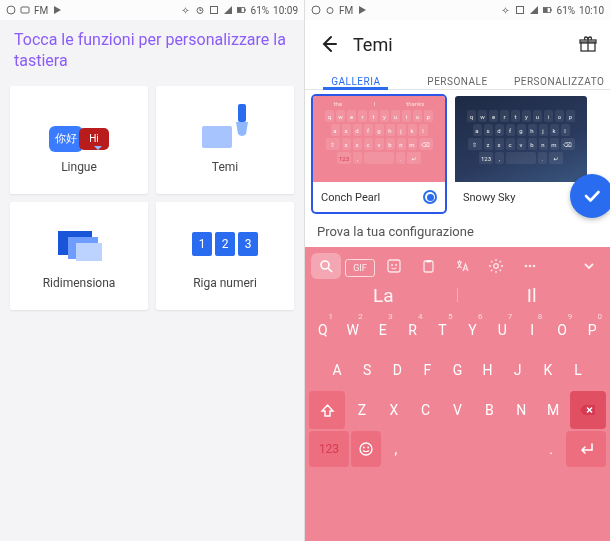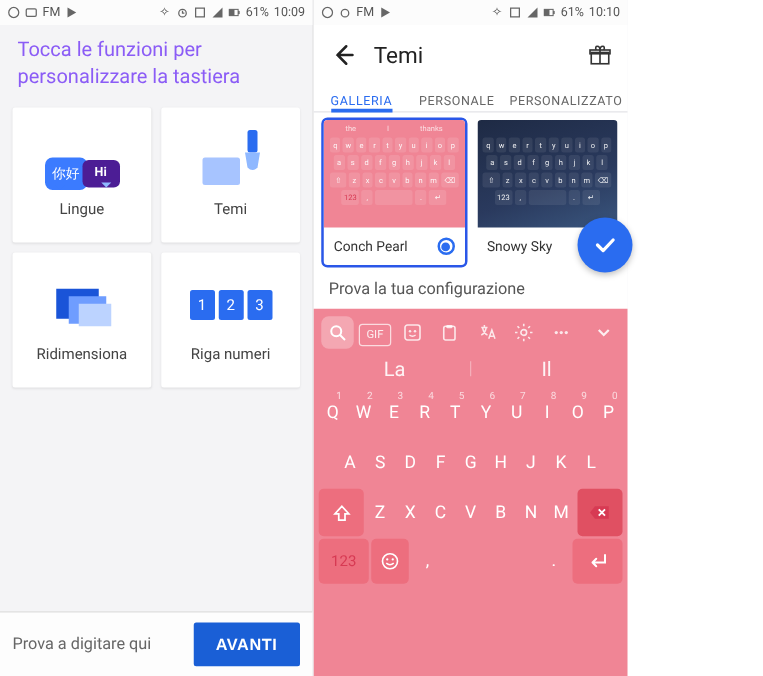--- a/index.html
+++ b/index.html
@@ -1,18 +1,18 @@
 <!DOCTYPE html>
 <html><head>
 <meta charset="utf-8">
 <style>
   * { box-sizing: border-box; margin: 0; padding: 0; }
   body { font-family: -apple-system, "Segoe UI", Roboto, sans-serif; background: #fff; width: 610px; height: 541px; overflow: hidden; }
   .wrap { display: flex; width: 610px; height: 541px; }
-  .phone { width: 251px; height: 541px; background: #f4f4f6; display: flex; flex-direction: column; border-right: 1px solid #ddd; }
+  .phone { width: 305px; height: 541px; background: #f4f4f6; display: flex; flex-direction: column; border-right: 1px solid #ddd; }
   .phone:last-child { border-right: none; }
 
   
   .status { height: 20px; display: flex; align-items: center; justify-content: space-between; padding: 0 6px; font-size: 10px; color: #555; background: #fcfcfc; }
   .status .l, .status .r { display: flex; align-items: center; gap: 4px; }
   .status .ic { width: 10px; height: 10px; display: inline-flex; align-items: center; justify-content: center; }
   .status svg { width: 10px; height: 10px; }
 
   
   .left-header { padding: 10px 14px 14px; font-size: 16px; color: #8b5cf6; line-height: 1.3; }
@@ -21,21 +21,21 @@
   .tile .til-lab { font-size: 12px; color: #444; }
   .tile .til-ic { height: 44px; display:flex; align-items:center; justify-content:center; }
   .bottom-bar { margin-top: auto; height: 52px; border-top: 1px solid #ddd; display: flex; align-items: center; justify-content: space-between; padding: 0 10px; background: #fdfdfd; }
   .bottom-bar .hint { font-size: 13px; color: #666; }
   .btn-avanti { background: #1a5fd6; color: #fff; font-weight: 700; font-size: 13px; letter-spacing: .5px; border: none; padding: 10px 18px; border-radius: 2px; cursor: pointer; }
 
   
   .lingue-g { position: relative; width: 60px; height: 44px; }
   .bubble1 { position:absolute; left:0; top:0; width:34px; height:26px; background:#3b7bff; color:#fff; font-size:11px; border-radius:6px; display:flex;align-items:center;justify-content:center;margin-top:20px;}
   .bubble1:after{content:"";position:absolute;bottom:-4px;left:8px;border:4px solid transparent;border-top-color:#3b7bff;}
-  .bubble2 { position:absolute; right:0; bottom:0; width:30px; height:22px; background:#4c1d95; color:#fff; font-size:10px; border-radius:5px; display:flex;align-items:center;justify-content:center;font-weight:bold;}
+  .bubble2 { position:absolute; right:0; bottom:0; width:30px; height:22px; background:#b91c1c; color:#fff; font-size:10px; border-radius:5px; display:flex;align-items:center;justify-content:center;}
   .bubble2:after{content:"";position:absolute;bottom:-4px;right:7px;border:4px solid transparent;border-top-color:#8fb8ff;}
   .temi-g { position: relative; width:50px; height:44px; }
   .swatch { position:absolute; left:2px; bottom:2px; width:30px; height:22px; background:#a7c4ff; border-radius:2px; }
   .swatch:before { content:""; position:absolute; left:-6px; bottom:-4px; width:30px; height:22px; background:#cdddff; border-radius:2px; z-index:-1;}
   .brush { position:absolute; right:-2px; top:-2px; width:20px; height:34px; }
   .ridim-g { width:50px; height:34px; position:relative; }
   .rbox1 { position:absolute; left:4px; top:4px; width:34px; height:24px; background:#1a54d8; }
   .rbox2 { position:absolute; left:14px; top:10px; width:30px; height:22px; background:#6f9dff; }
   .rbox3 { position:absolute; left:22px; top:16px; width:26px; height:18px; background:#bcd3ff; }
   .num-g { display:flex; gap:3px; }
@@ -69,21 +69,21 @@
   .mk.w { width:30px;}
   .mk.m { width:14px;}
 
   .prova-hdr { padding:10px 12px 8px; font-size:13px; color:#555; }
 
   .live-kbd { background:#f08595; flex:1; min-height:0; display:flex; flex-direction:column; color:#fff; padding:4px 4px 6px; }
   .lk-top { display:flex; align-items:center; gap:4px; height:30px; padding:0 2px;}
   .lk-ic { width:30px; height:26px; border-radius:6px; display:flex;align-items:center;justify-content:center; font-size:12px; color:rgba(255,255,255,.85);}
   .lk-ic.search { background: rgba(255,255,255,.28); }
   .lk-sug { height:28px; display:flex; align-items:center; }
-  .lk-sug .s { flex:1; text-align:center; font-size:16px; color:rgba(255,255,255,.9); position:relative;}
+  .lk-sug .s { flex:1; text-align:center; font-size:19px; color:rgba(255,255,255,.9); position:relative;}
   .lk-sug .s:not(:last-child):after{content:"";position:absolute;right:0;top:20%;bottom:20%;width:1px;background:rgba(255,255,255,.35);}
   .lk-row { display:flex; gap:2px; justify-content:center; margin-top:2px;}
   .key { flex:1; height:38px; border-radius:4px; display:flex; align-items:center; justify-content:center; font-size:14px; color:#fff; position:relative;}
   .key .hint2 { position:absolute; top:1px; right:4px; font-size:8px; color:rgba(255,255,255,.7);}
   .key.fn { background:#ed6e7e; flex:0 0 36px; }
   .key.fn.wider { flex:0 0 40px; }
   .key.del { background:#e05062; }
   .key.space { flex:3; }
   .key.num { color:#d73a53; font-size:12px;}
   .lk-row.brow .key { height:36px; }
@@ -182,24 +182,20 @@
             <div class="num-g">
           <div class="nchip">1</div>
           <div class="nchip">2</div>
           <div class="nchip">3</div>
         </div>
           </div>
         <div class="til-lab">Riga numeri</div>
       </div>
     </div>
 
-    <div class="bottom-bar">
-      <span class="hint">Prova a digitare qui</span>
-      <button class="btn-avanti">AVANTI</button>
-    </div>
   </div>
 
   <div class="phone">
     <div class="status">
       <div class="l">
         <span class="ic">
             <svg viewBox="0 0 10 10">
               <circle cx="5" cy="5" r="4" fill="none" stroke="#666" stroke-width="1"></circle>
             </svg>
           </span>

